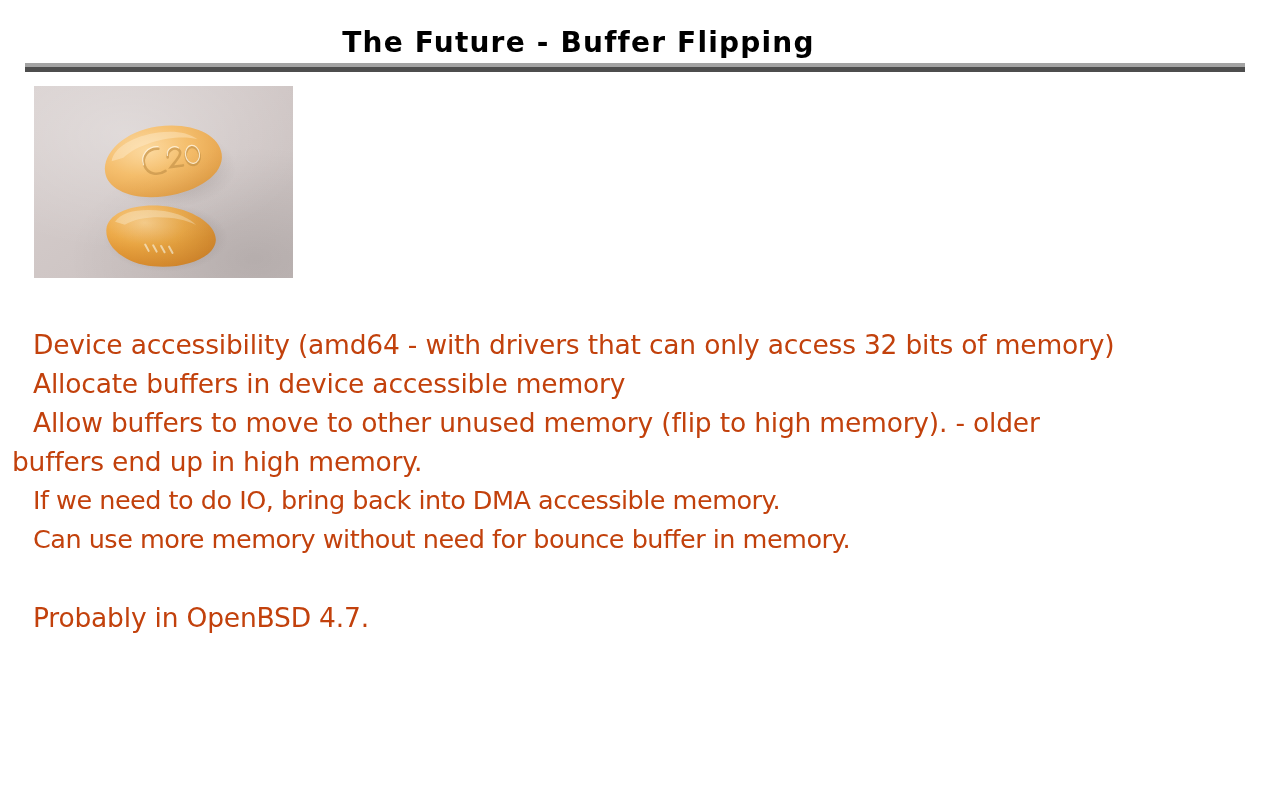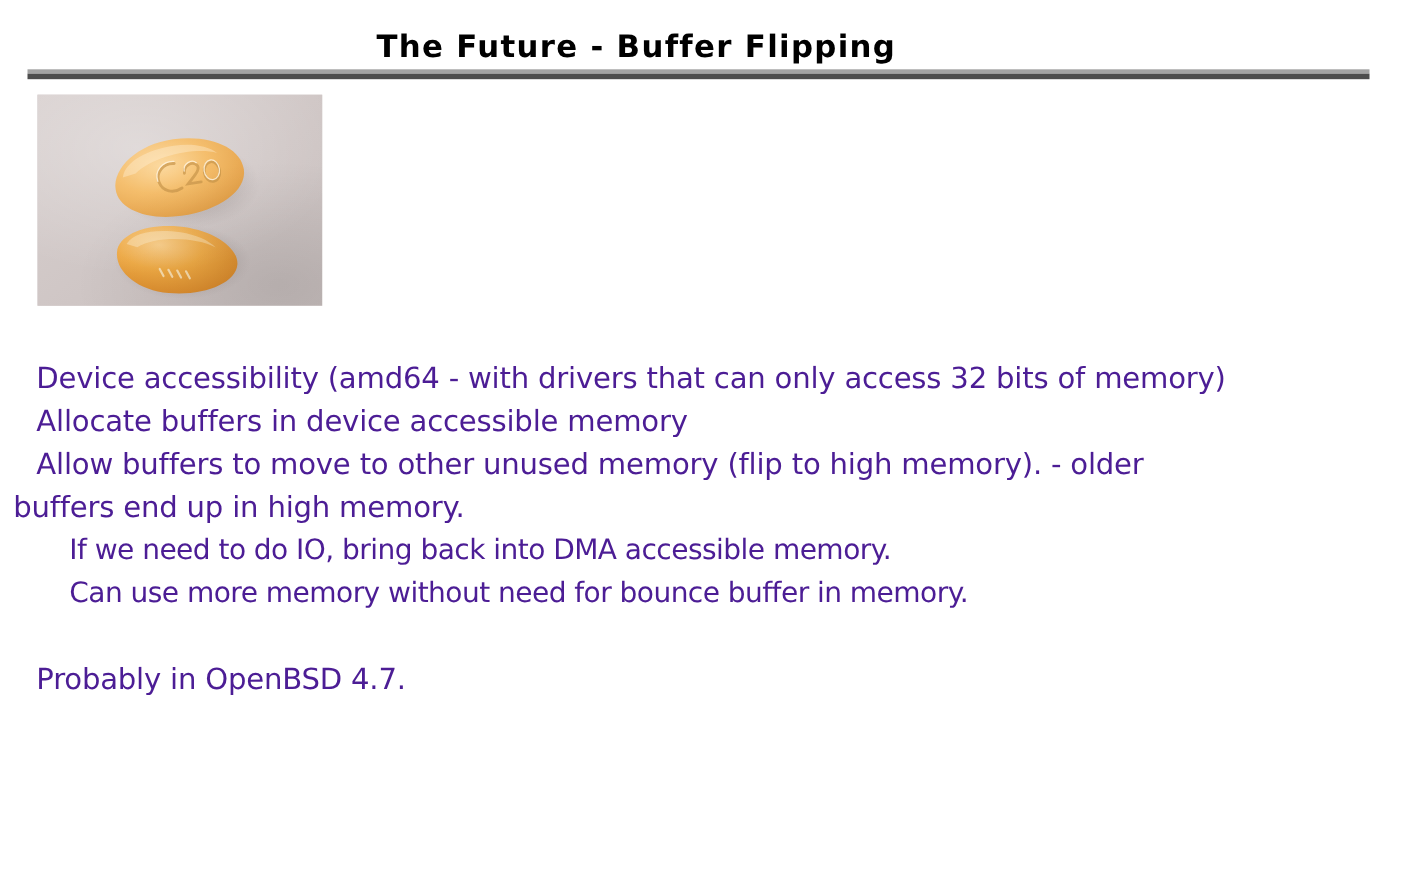--- a/index.html
+++ b/index.html
@@ -81,40 +81,39 @@
     pointer-events: none;
   }
   .photo svg { display: block; }
 
   
   .body-text {
     position: absolute;
     left: 0;
     top: 325px;
     width: 1280px;
-    color: #4c1d95;
+    color: #c2410c;
     font-family: "DejaVu Sans", sans-serif;
     font-size: 26.5px;
     line-height: 39px;
     letter-spacing: -0.2px;
   }
   .body-text .ln {
     padding-left: 33px;
     white-space: nowrap;
   }
   .body-text .ln.wrap {
     padding-left: 12px;
   }
   .body-text .ln.blank {
     height: 39px;
   }
   .body-text .ln.narrow {
     font-size: 25.5px;
     letter-spacing: -0.5px;
-    margin-left: 30px;
   }
 </style>
 </head>
 <body>
 
 <div class="slide">
 
   <div class="slide-title">The Future - Buffer Flipping</div>
 
   <div class="title-rule">

